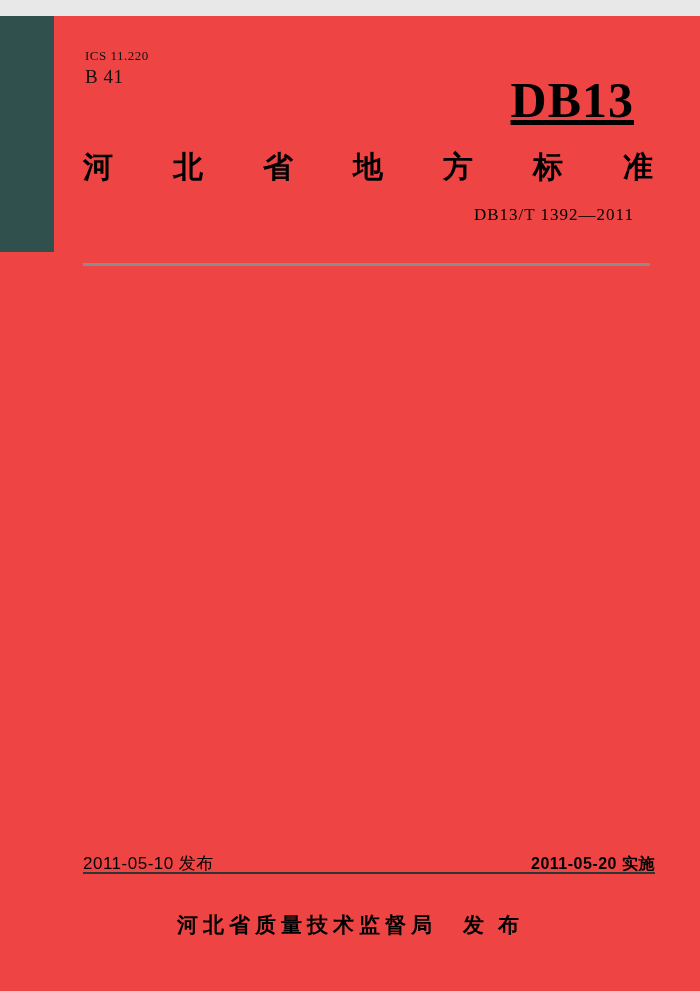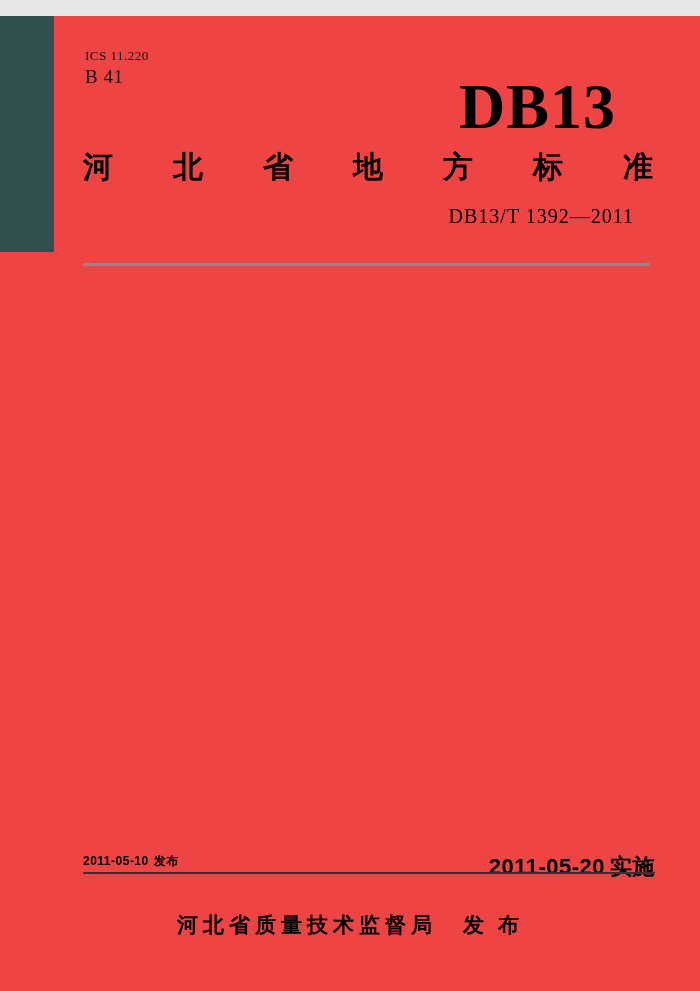--- a/index.html
+++ b/index.html
@@ -38,47 +38,48 @@
     position: absolute;
     left: 85px;
     top: 51px;
     font-family: "Liberation Serif", "DejaVu Serif", serif;
     font-size: 19px;
     letter-spacing: 0.5px;
     line-height: 1;
   }
   .db13-logo {
     position: absolute;
-    right: 84px;
+    right: 66px;
     top: 59px;
     font-family: "Liberation Serif", "DejaVu Serif", serif;
-    font-size: 64px;
+    font-size: 50px;
     font-weight: bold;
     line-height: 1;
     letter-spacing: 1px;
     color: #000000;
+    text-decoration: underline;
   }
   .type-row {
     position: absolute;
     left: 83px;
     top: 134px;
     width: 570px;
     display: flex;
     justify-content: space-between;
     font-size: 30px;
     font-weight: bold;
     line-height: 1.1;
     color: #000000;
   }
   .std-number {
     position: absolute;
     right: 66px;
     top: 190px;
     font-family: "Liberation Serif", "DejaVu Serif", serif;
-    font-size: 20px;
+    font-size: 17px;
     letter-spacing: 1px;
     line-height: 1;
     color: #000000;
   }
   .header-rule {
     position: absolute;
     left: 83px;
     top: 247px;
     width: 567px;
     height: 3px;
@@ -92,31 +93,31 @@
     font-weight: bold;
     letter-spacing: 1px;
     line-height: 1.1;
     white-space: nowrap;
     color: #000000;
   }
   .date-row-left {
     position: absolute;
     left: 83px;
     top: 839px;
-    font-size: 12px;
-    font-weight: bold;
+    font-size: 17px;
+    font-weight: normal;
     letter-spacing: 0.5px;
     line-height: 1.1;
     color: #000000;
   }
   .date-row-right {
     position: absolute;
     right: 45px;
     top: 839px;
-    font-size: 22px;
+    font-size: 16px;
     font-weight: bold;
     letter-spacing: 0.5px;
     line-height: 1.1;
     color: #000000;
   }
   .date-label {
     margin-left: 5px;
   }
   .footer-rule {
     position: absolute;

